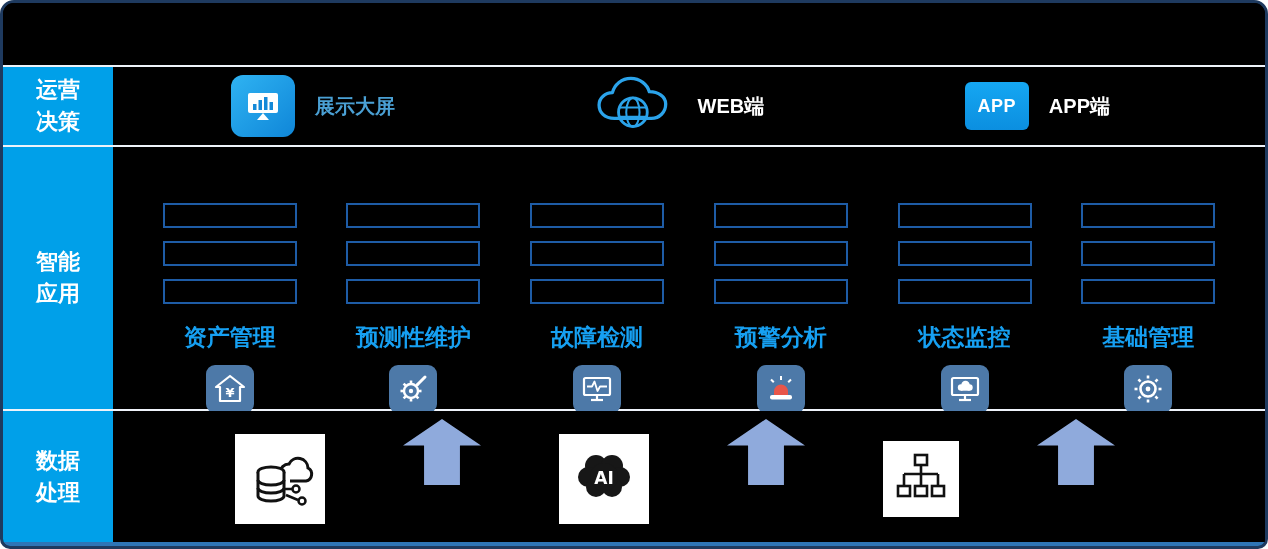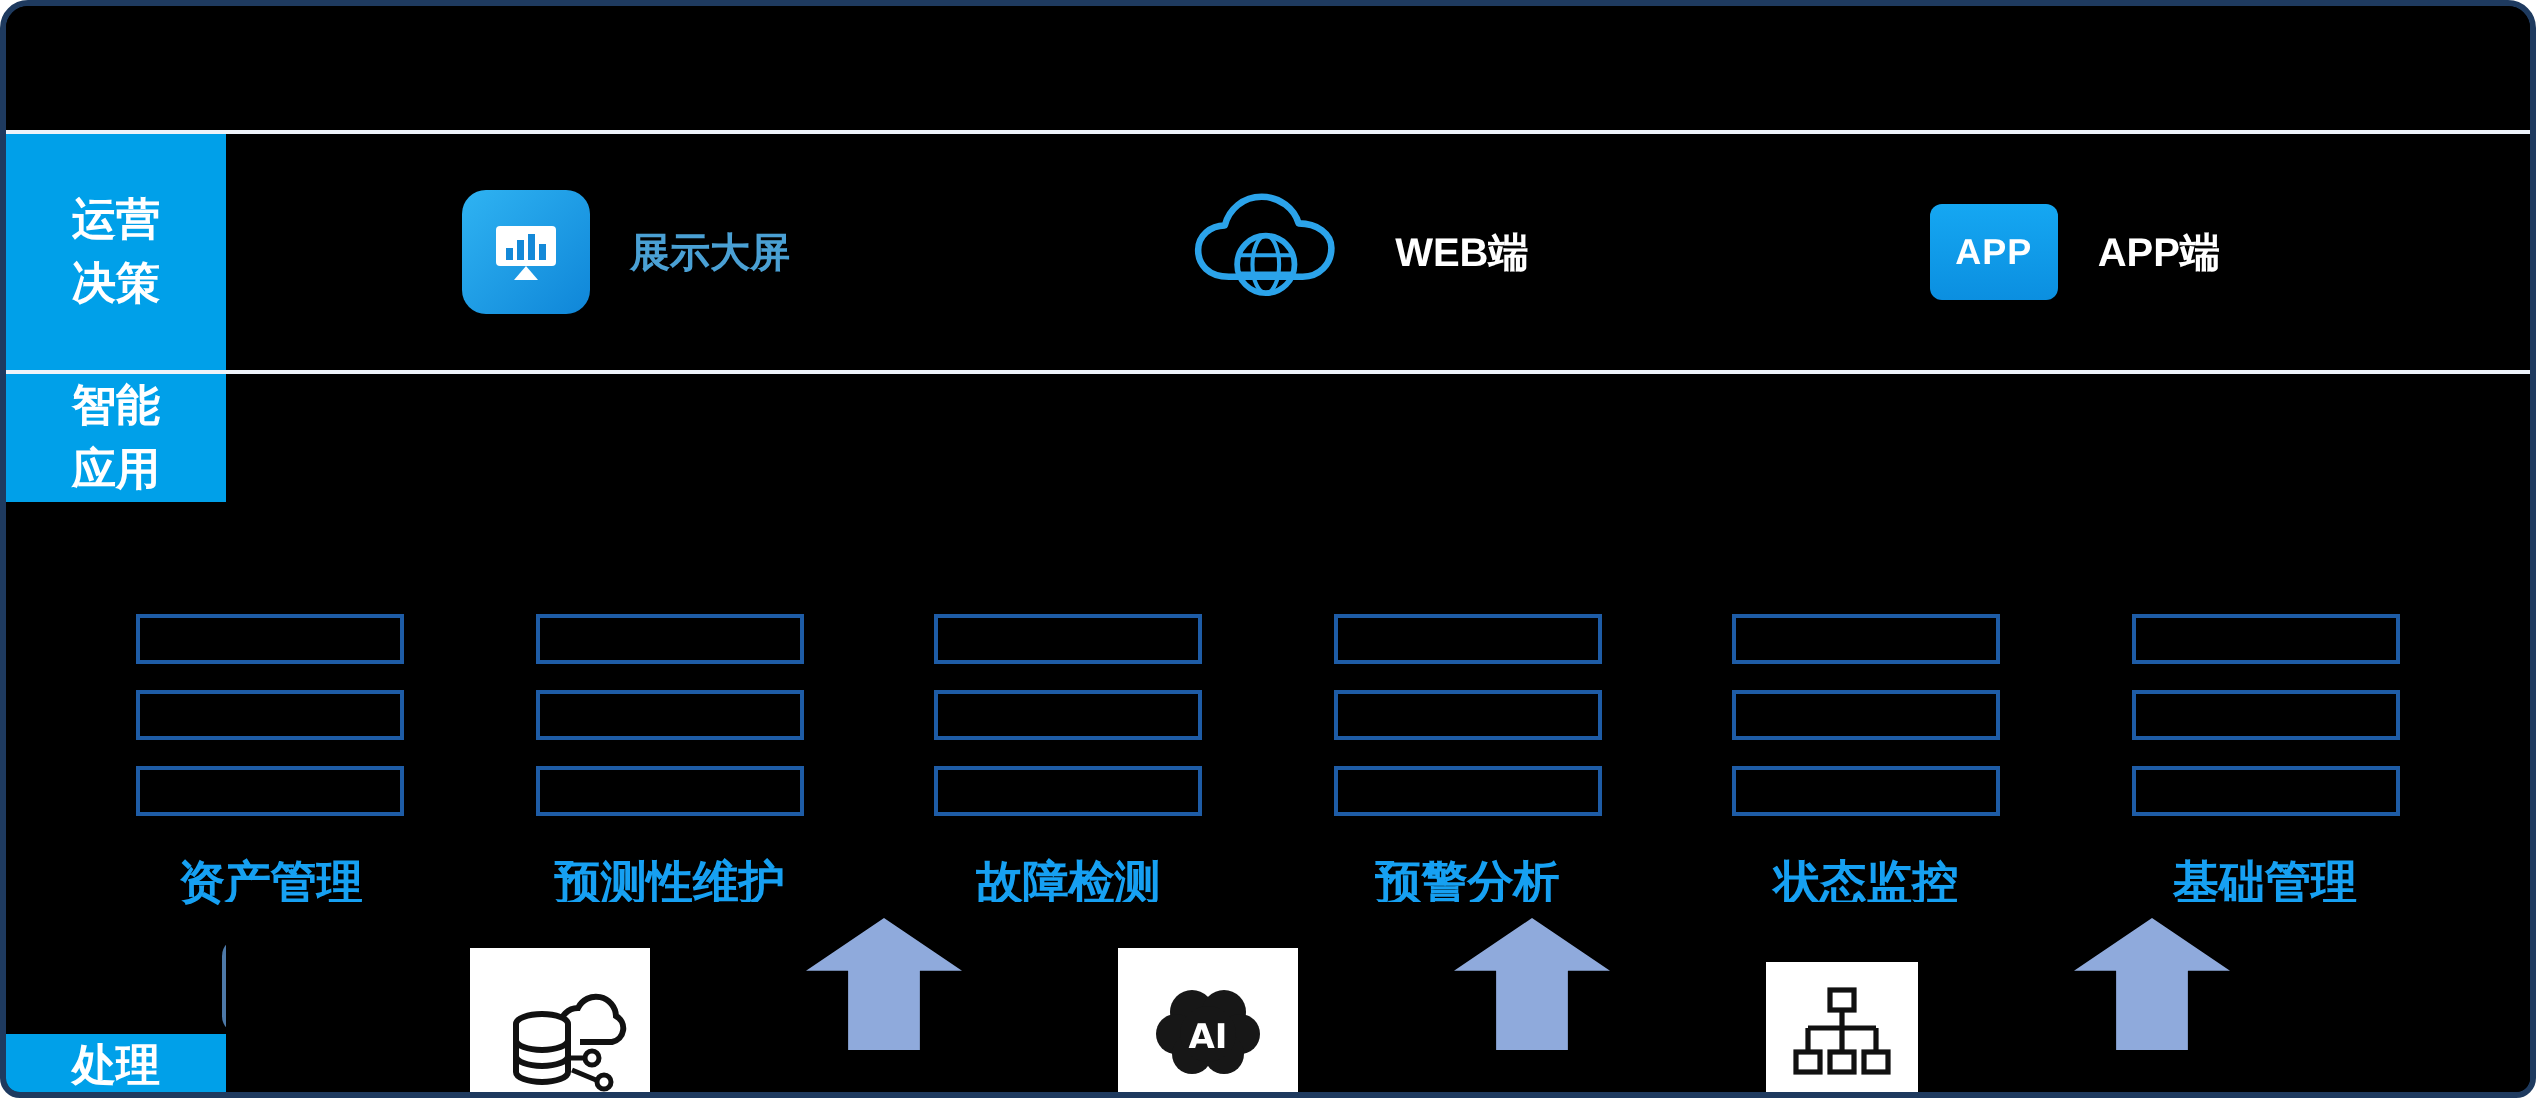--- a/index.html
+++ b/index.html
@@ -10,22 +10,22 @@
   .frame {
     width: 1268px; height: 549px;
     border: 3px solid #1e3a5f;
     border-radius: 14px 14px 10px 10px;
     overflow: hidden;
     background: #000;
     display: flex; flex-direction: column;
   }
   .title-bar { height: 62px; flex: none; background: #000; }
   .row { display: flex; flex: none; width: 100%; }
-  .row-access { height: 120px; border-top: 2px solid #eef3fa; }
-  .row-apps   { height: 264px; border-top: 2px solid #eef3fa; flex-direction: column; }
+  .row-access { height: 80px; border-top: 2px solid #eef3fa; }
+  .row-apps   { height: 264px; border-top: 2px solid #eef3fa; }
   .row-data   { height: 133px; border-top: 2px solid #eef3fa; }
   .bottom-bar { flex: 1; background: #2e75b6; }
 
   .side {
     width: 110px; flex: none; background: #00a0e9;
     display: flex; align-items: center; justify-content: center;
     color: #fff; font-weight: bold; font-size: 22px;
     text-align: center;
   }
   .side-label { width: 2.2em; line-height: 1.45; }

